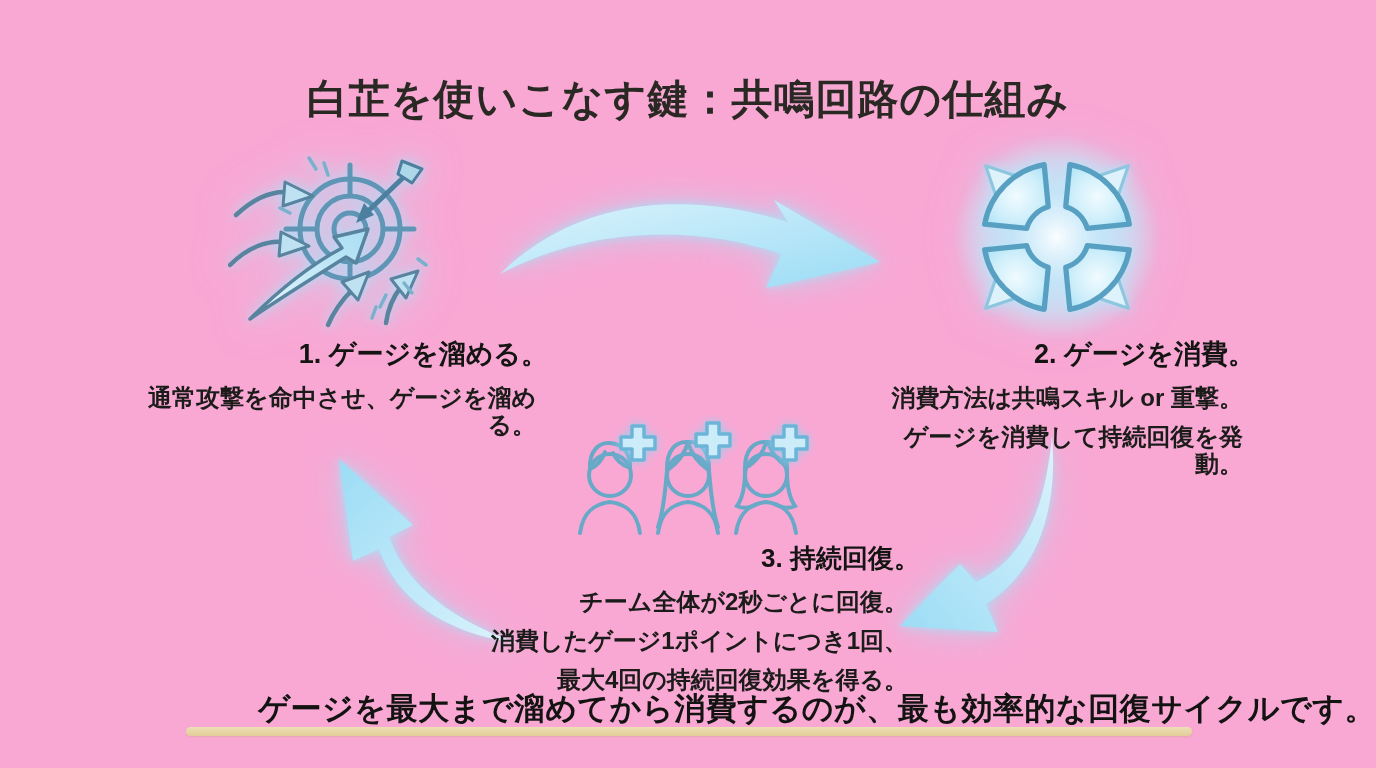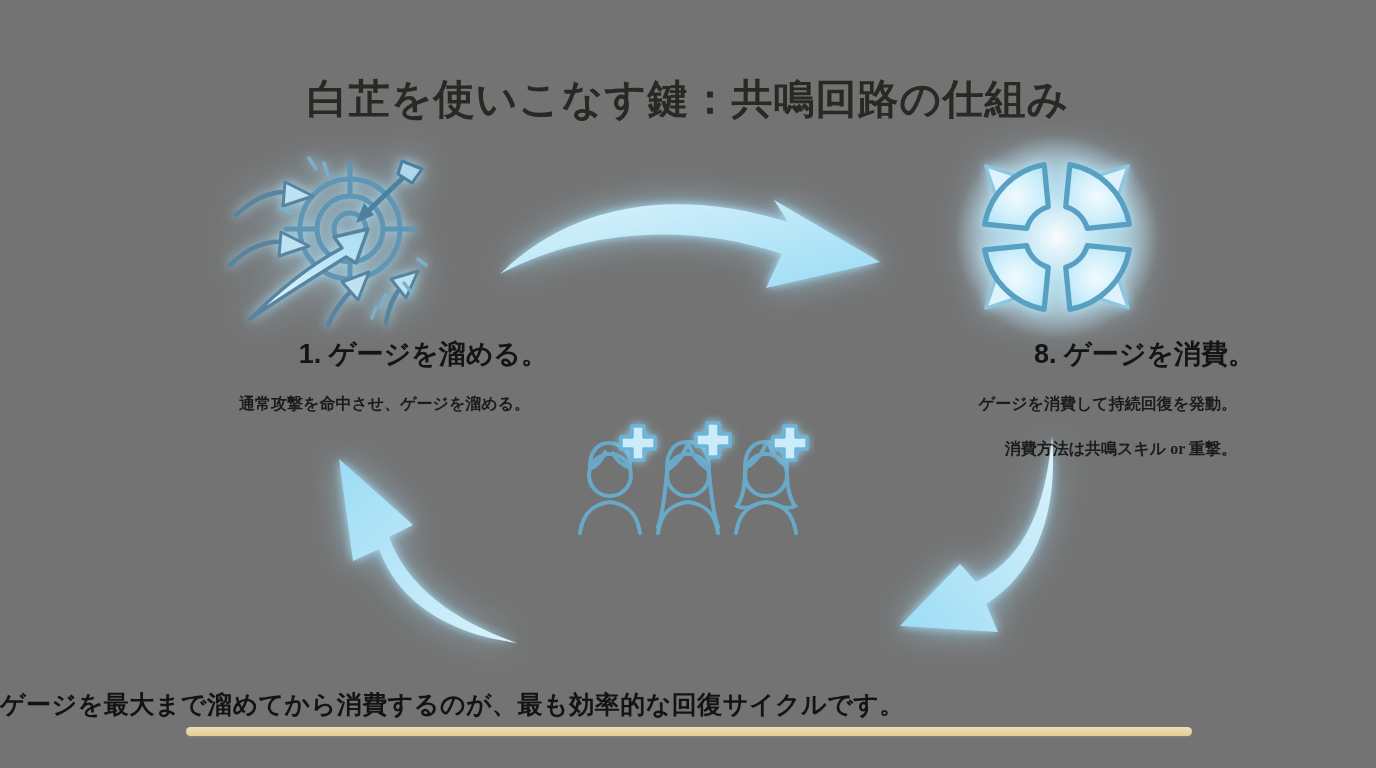--- a/index.html
+++ b/index.html
@@ -1,30 +1,30 @@
 <!DOCTYPE html>
 <html><head>
 <meta charset="utf-8">
 <style>
   html,body { margin:0; padding:0; background:#e9e8e2; }
   .stage {
     position:relative; width:1376px; height:768px; overflow:hidden;
-    background:#737373;
+    background:#f9a8d4;
     font-family:"Liberation Sans","DejaVu Sans",sans-serif;
   }
   .title {
     position:absolute; top:72px; left:0; width:100%;
     text-align:center;
     font-family:"Liberation Serif","DejaVu Serif",serif;
     font-weight:700; font-size:41px; letter-spacing:1px;
     color:#29272200; color:#29272a; color:#2a2823;
   }
   .step { position:absolute; text-align:right; color:#1b1b19; }
   .step-heading { margin:0 0 7px 0; font-size:27px; font-weight:700; color:#141413; }
-  .step-line { margin:18px; font-size:16px; line-height:27px; font-weight:700;font-family:Liberation Serif, serif; }
+  .step-line { margin:12px; font-size:24px; line-height:27px; font-weight:700; }
   .step1 { left:118px;  top:336px; width:430px; }
   .step2 { left:855px;  top:336px; width:400px; }
   .step3 { left:455px;  top:541px; width:465px; }
   .step3 .step-heading { font-size:26px; }
 
   .abs { position:absolute; }
   .icon-glow {
     filter: drop-shadow(0 0 6px rgba(168,224,248,.9)) drop-shadow(0 0 18px rgba(178,228,250,.55));
   }
   .flow-arrow {
@@ -32,21 +32,21 @@
     filter: drop-shadow(0 0 5px rgba(168,224,248,.95)) drop-shadow(0 0 16px rgba(168,224,248,.6));
   }
   .footer-underline {
     position:absolute; left:186px; top:727px; width:1006px; height:9px;
     border-radius:5px;
     background:linear-gradient(180deg,#eedfb6,#e2cd97);
     box-shadow:0 1px 2px rgba(180,160,110,.35);
   }
   .footer-text {
     position:absolute; top:688px; left:0; width:100%;
-    text-align:left; font-size:25px; font-weight:700;
+    text-align:right; font-size:31px; font-weight:700;
     color:#131312; letter-spacing:.5px;
   }
 </style>
 </head>
 <body>
 
 <div class="stage">
 
   <div class="title">白芷を使いこなす鍵：共鳴回路の仕組み</div>
 
@@ -188,22 +188,28 @@
     </defs>
     <path d="M222,198 C 148,188 102,154 84,104 L 58,116 L 44,14 L 118,80 L 94,92 C 112,142 160,176 222,198 Z" fill="url(#arrGradC)"></path>
   </svg>
 
   <div class="step step1">
     <h2 class="step-heading">1. ゲージを溜める。</h2>
     <p class="step-line">通常攻撃を命中させ、ゲージを溜める。</p>
   </div>
 
   <div class="step step2">
-    <h2 class="step-heading">8. ゲージを消費。</h2>
+    <h2 class="step-heading">2. ゲージを消費。</h2>
+    <p class="step-line">消費方法は共鳴スキル or 重撃。</p>
     <p class="step-line">ゲージを消費して持続回復を発動。</p>
-    <p class="step-line">消費方法は共鳴スキル or 重撃。</p>
   </div>
 
+  <div class="step step3">
+    <h2 class="step-heading">3. 持続回復。</h2>
+    <p class="step-line">チーム全体が2秒ごとに回復。</p>
+    <p class="step-line">消費したゲージ1ポイントにつき1回、</p>
+    <p class="step-line">最大4回の持続回復効果を得る。</p>
+  </div>
 
   <div class="footer-underline"></div>
   <div class="footer-text">ゲージを最大まで溜めてから消費するのが、最も効率的な回復サイクルです。</div>
 
 </div>
 
 </body></html>

